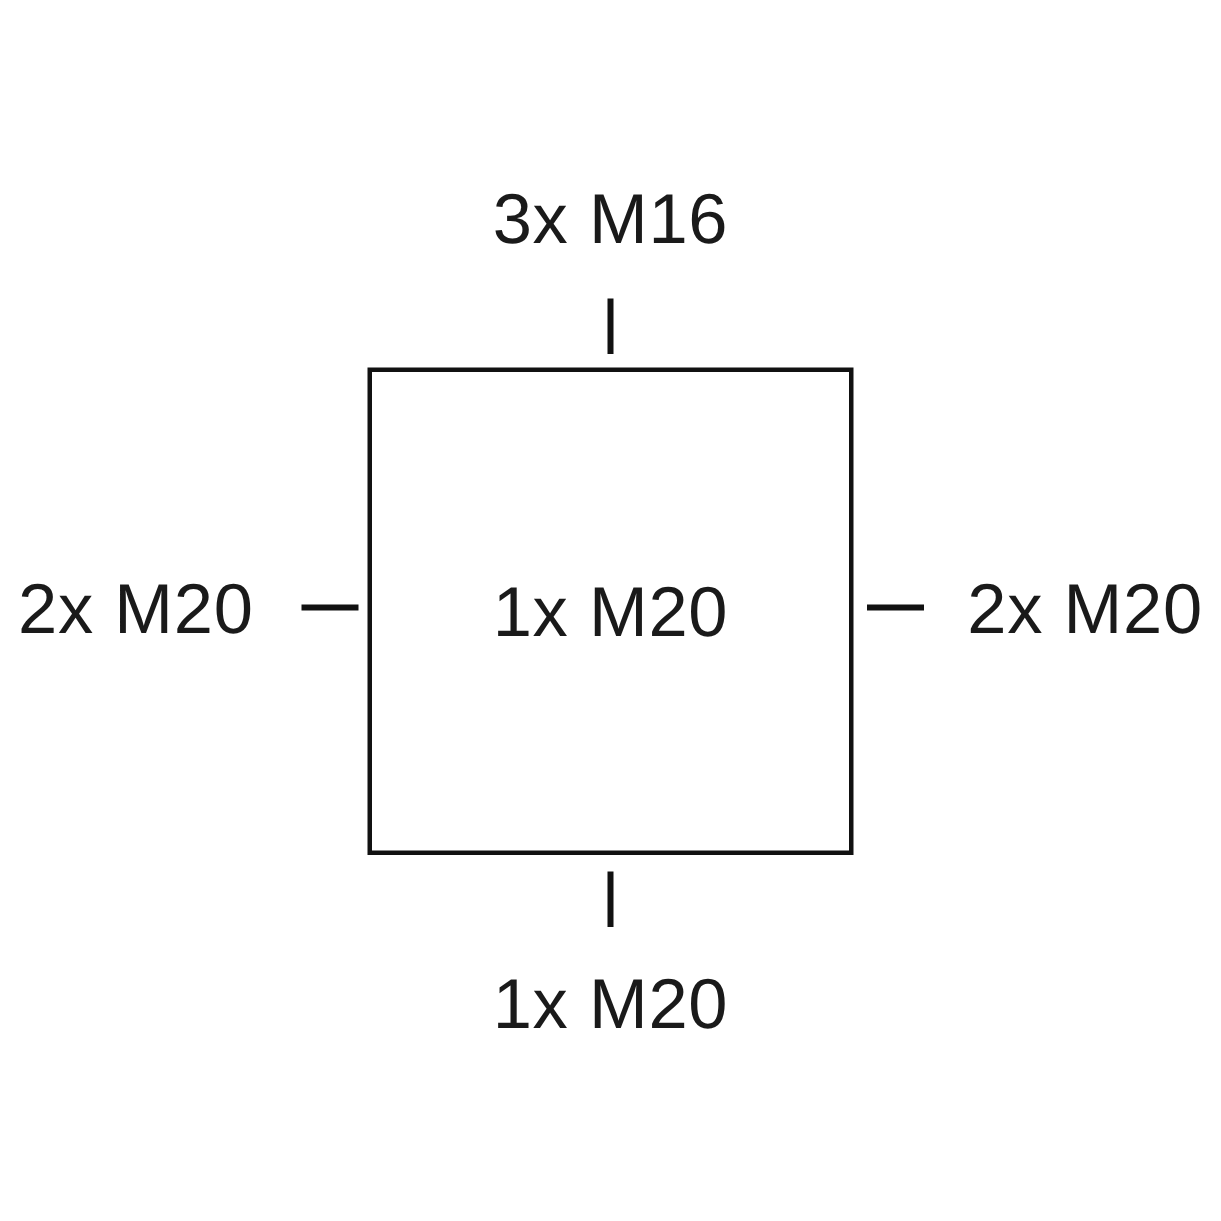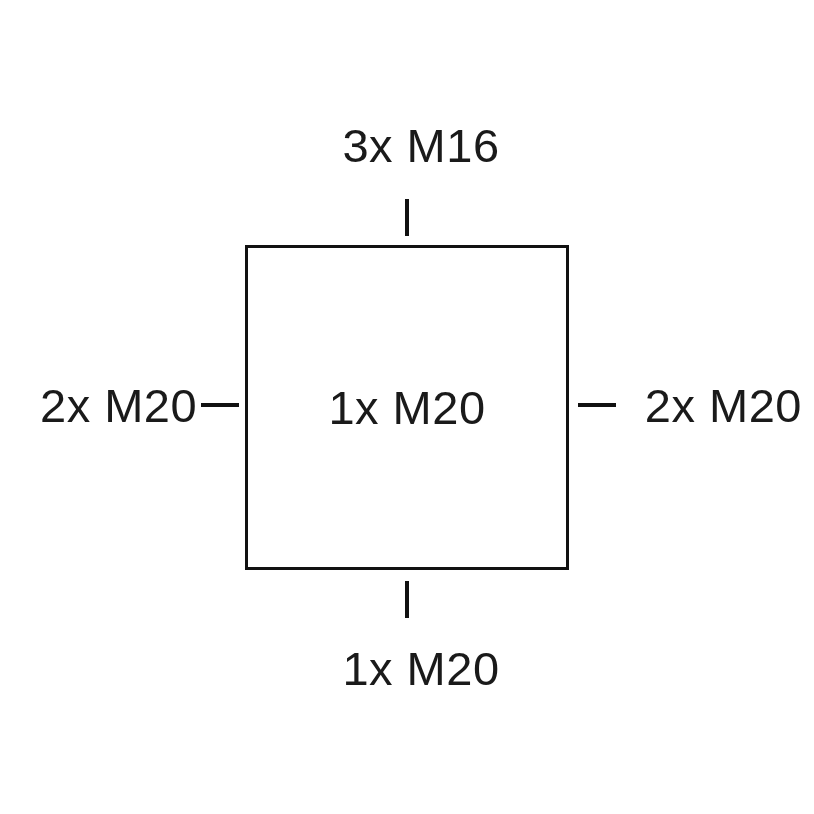--- a/index.html
+++ b/index.html
@@ -52,21 +52,20 @@
     white-space: nowrap;
   }
 
   
   .edge-label {
     position: absolute;
     font-size: 47px;
     line-height: 1;
     letter-spacing: 0.5px;
     white-space: nowrap;
-    padding-left: 28px;
   }
 
   .label-top {
     left: 0;
     right: 0;
     top: 122px;
     text-align: center;
   }
 
   .label-bottom {

